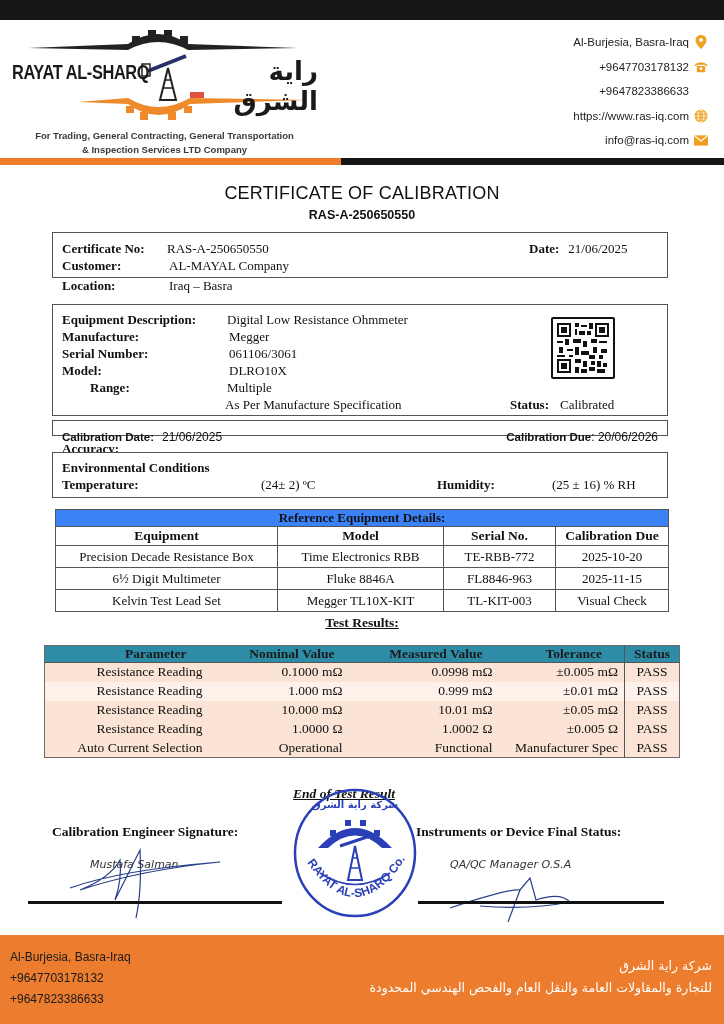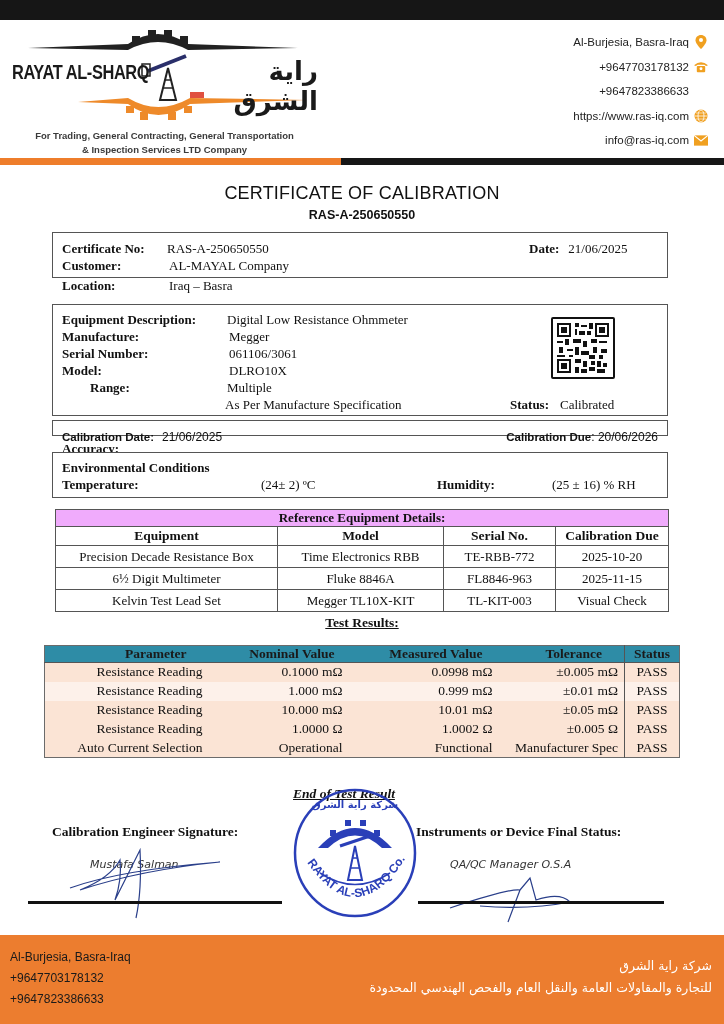--- a/index.html
+++ b/index.html
@@ -31,21 +31,21 @@
   .box2 { left: 52px; top: 304px; width: 616px; height: 112px; }
   .qr { position: absolute; left: 498px; top: 12px; width: 64px; height: 62px; border: 2px solid #111; border-radius: 2px; background: #fff; padding: 4px; }
   .box3 { left: 52px; top: 420px; width: 616px; height: 16px; }
   .sans13 { font-family: "Liberation Sans", sans-serif; font-size: 12px; }
   .sansb { font-family: "Liberation Sans", sans-serif; font-weight: bold; font-size: 11.5px; }
   .box4 { left: 52px; top: 452px; width: 616px; height: 46px; }
 
   table { border-collapse: collapse; }
   .ref { position: absolute; left: 55px; top: 509px; width: 614px; font-size: 13px; }
   .ref td, .ref th { border: 1px solid #555; text-align: center; height: 22px; padding: 0 3px; }
-  .ref .cap { background: #f0abfc; font-weight: bold; height: 16px; font-size: 13px; }
+  .ref .cap { background: #3b82f6; font-weight: bold; height: 16px; font-size: 13px; }
   .ref th { font-weight: bold; font-size: 13.5px; height: 19px; }
   .test-title { position: absolute; left: 0; top: 615px; width: 724px; text-align: center; font-weight: bold; font-size: 13.5px; text-decoration: underline; }
 
   .res { position: absolute; left: 44px; top: 645px; width: 636px; font-size: 13.5px; border: 1px solid #6b6b6b; }
   .res th { background: #2e8ca6; color: #1a1a1a; font-weight: bold; font-size: 13.5px; height: 17px; border-bottom: 1px solid #555; }
   .res td { height: 19px; text-align: right; padding-right: 6px; }
   .res tr.odd td { background: #fbe4d5; }
   .res tr.even td { background: #fdf1ea; }
   .res .st { border-left: 1px solid #555; text-align: center; padding-right: 0; }
   .res th.st { border-left: 1px solid #555; }

